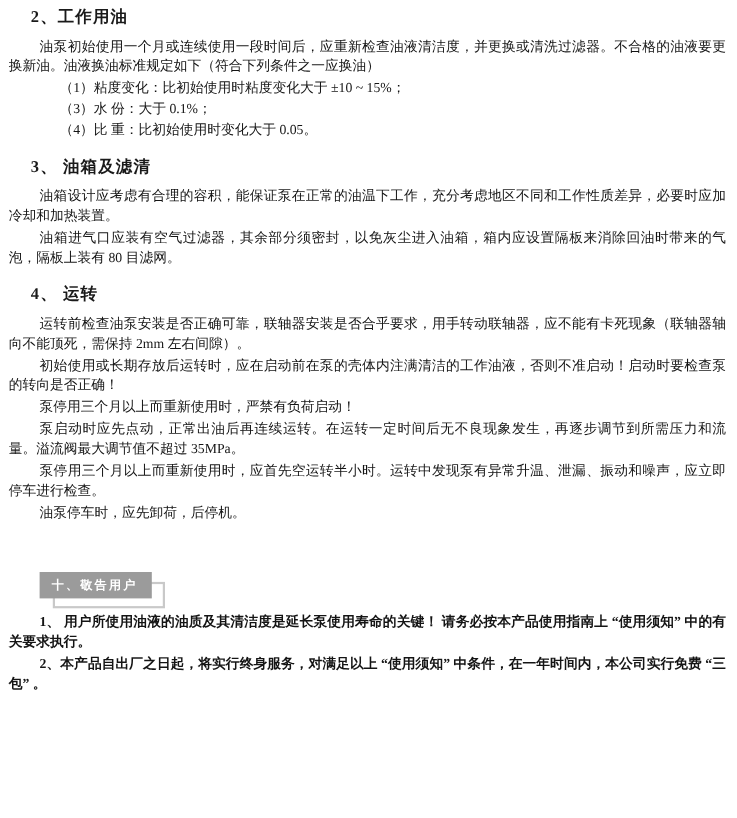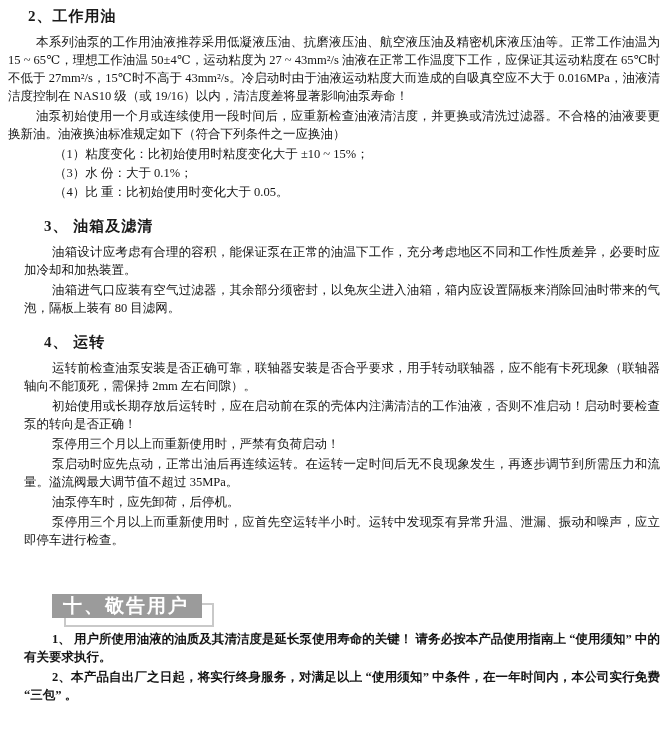--- a/index.html
+++ b/index.html
@@ -22,21 +22,21 @@
     }
     h2.sec-heading {
       font-size: 15px;
       font-weight: 600;
       margin: 0 0 7px 20px;
       color: #1a1a1a;
       letter-spacing: 1px;
       line-height: 20px;
     }
     .sec { margin: 0; }
-    .sec + .sec { margin-top: 15px; margin-left: 16px; }
+    .sec + .sec { margin-top: 15px; }
     p.para {
       margin: 0 0 2px 0;
       text-indent: 28px;
       text-align: justify;
       font-weight: 500;
     }
     .list { margin: 2px 0 0 0; }
     p.item {
       margin: 0 0 1px 0;
       text-indent: 46px;
@@ -59,61 +59,60 @@
       border: 2px solid #c9c9c9;
       background: transparent;
     }
     .badge {
       position: relative;
       display: inline-block;
       background: #9b9b9b;
       color: #ffffff;
       font-family: "Liberation Sans", "DejaVu Sans", sans-serif;
       font-weight: bold;
-      font-size: 19px;
+      font-size: 11px;
       line-height: 16px;
       padding: 4px 13px 4px 11px;
       letter-spacing: 2px;
       z-index: 1;
       text-align: right;
     }
     .notice p.para {
       font-weight: 700;
     }
   </style>
 </head>
 <body>
 
 <div class="page">
 
   <section class="sec">
     <h2 class="sec-heading">2、工作用油</h2>
-    <p class="para">本系列油泵的工作用油液推荐采用低凝液压油、抗磨液压油、航空液压油及精密机床液压油等。正常工作油温为 15 ~ 65℃，理想工作油温 50±4℃，运动粘度为 27 ~ 43mm²/s 油液在正常工作温度下工作，应保证其运动粘度在 65℃时不低于 27mm²/s，15℃时不高于 43mm²/s。冷启动时由于油液运动粘度大而造成的自吸真空应不大于 0.016MPa，油液清洁度控制在 NAS10 级（或 19/16）以内，清洁度差将显著影响油泵寿命！</p>
     <p class="para">油泵初始使用一个月或连续使用一段时间后，应重新检查油液清洁度，并更换或清洗过滤器。不合格的油液要更换新油。油液换油标准规定如下（符合下列条件之一应换油）</p>
     <div class="list">
       <p class="item">（1）粘度变化：比初始使用时粘度变化大于 ±10 ~ 15%；</p>
       <p class="item">（3）水 份：大于 0.1%；</p>
       <p class="item">（4）比 重：比初始使用时变化大于 0.05。</p>
     </div>
   </section>
 
   <section class="sec">
     <h2 class="sec-heading">3、 油箱及滤清</h2>
     <p class="para">油箱设计应考虑有合理的容积，能保证泵在正常的油温下工作，充分考虑地区不同和工作性质差异，必要时应加冷却和加热装置。</p>
     <p class="para">油箱进气口应装有空气过滤器，其余部分须密封，以免灰尘进入油箱，箱内应设置隔板来消除回油时带来的气泡，隔板上装有 80 目滤网。</p>
   </section>
 
   <section class="sec">
     <h2 class="sec-heading">4、 运转</h2>
     <p class="para">运转前检查油泵安装是否正确可靠，联轴器安装是否合乎要求，用手转动联轴器，应不能有卡死现象（联轴器轴向不能顶死，需保持 2mm 左右间隙）。</p>
     <p class="para">初始使用或长期存放后运转时，应在启动前在泵的壳体内注满清洁的工作油液，否则不准启动！启动时要检查泵的转向是否正确！</p>
     <p class="para">泵停用三个月以上而重新使用时，严禁有负荷启动！</p>
     <p class="para">泵启动时应先点动，正常出油后再连续运转。在运转一定时间后无不良现象发生，再逐步调节到所需压力和流量。溢流阀最大调节值不超过 35MPa。</p>
+    <p class="para">泵停用三个月以上而重新使用时，应首先空运转半小时。运转中发现泵有异常升温、泄漏、振动和噪声，应立即停车进行检查。</p>
     <p class="para">油泵停车时，应先卸荷，后停机。</p>
-    <p class="para">泵停用三个月以上而重新使用时，应首先空运转半小时。运转中发现泵有异常升温、泄漏、振动和噪声，应立即停车进行检查。</p>
   </section>
 
   <section class="sec notice">
     <div class="badge-wrap">
       <span class="badge-outline"></span>
       <span class="badge">十、敬告用户</span>
     </div>
     <p class="para">1、 用户所使用油液的油质及其清洁度是延长泵使用寿命的关键！ 请务必按本产品使用指南上 “使用须知” 中的有关要求执行。</p>
     <p class="para">2、本产品自出厂之日起，将实行终身服务，对满足以上 “使用须知” 中条件，在一年时间内，本公司实行免费 “三包” 。</p>
   </section>

